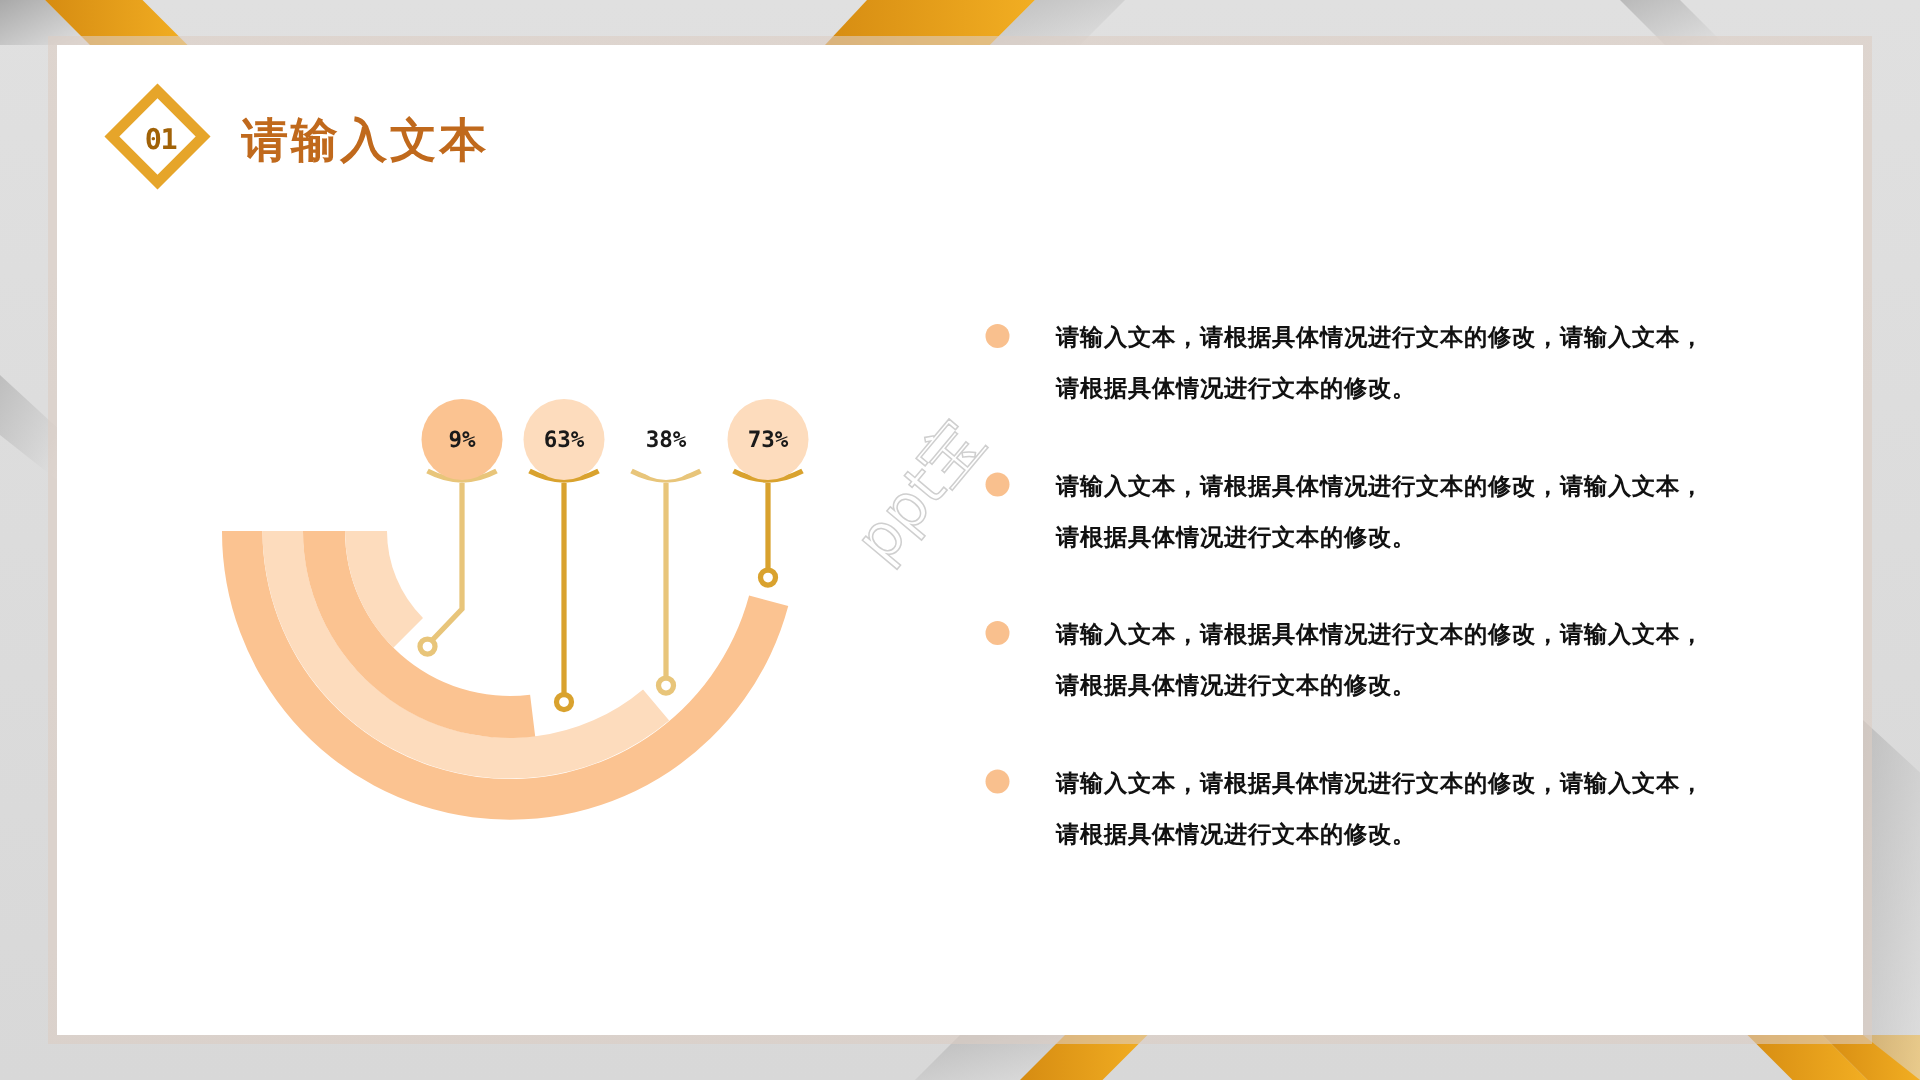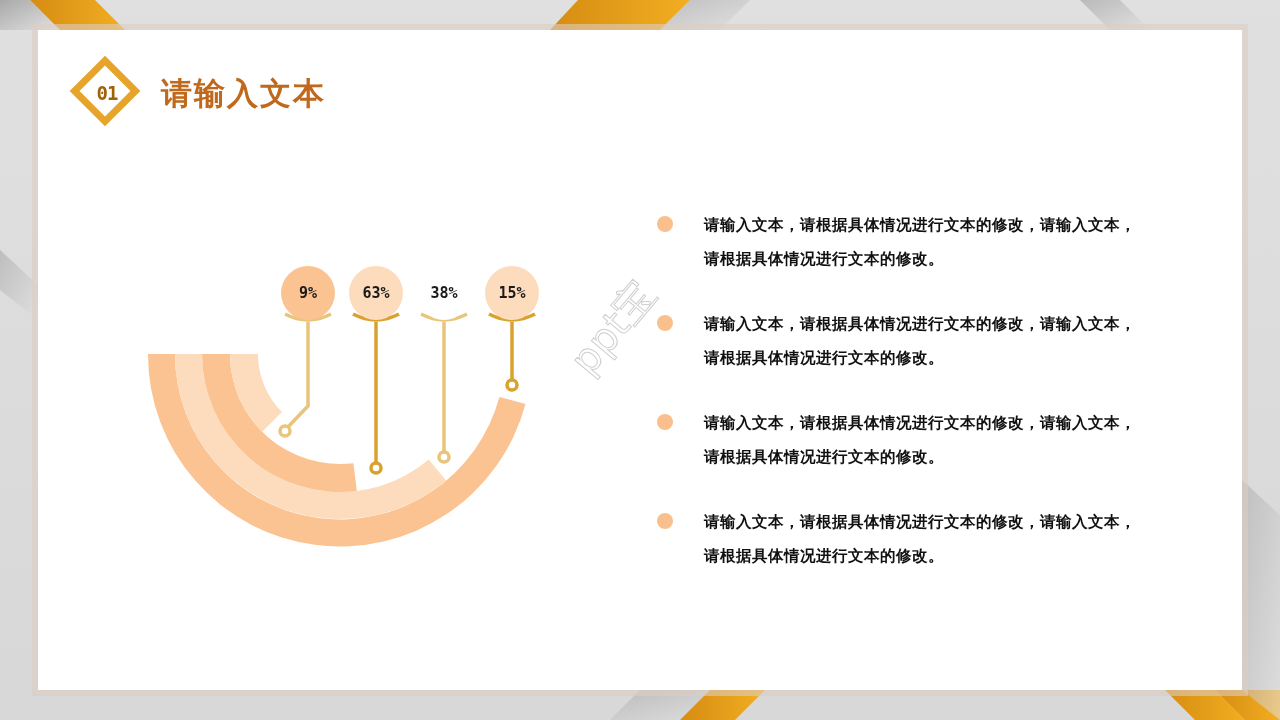--- a/index.html
+++ b/index.html
@@ -82,21 +82,21 @@
     <g stroke="#D9A22E" stroke-width="3.5" fill="none">
       <path d="M489,314 Q512,326 535,314"></path>
       <line x1="512" y1="322" x2="512" y2="380"></line>
       <circle cx="512" cy="385" r="5" fill="#fff"></circle>
     </g>
   </svg>
 
   <div class="pct" style="left:281px;top:266px;background:#FBC391;">9%</div>
   <div class="pct" style="left:349px;top:266px;background:#FDDCBD;">63%</div>
   <div class="pct" style="left:417px;top:266px;background:#ffffff;">38%</div>
-  <div class="pct" style="left:485px;top:266px;background:#FDDCBD;">15%</div>
+  <div class="pct" style="left:485px;top:266px;background:#FDDCBD;">73%</div>
 </div>
 
 <div class="wm">ppt宝</div>
 
 <div class="list">
   <div class="item" style="top:0px;">
     <span class="dot"></span>
     <div class="txt">请输入文本，请根据具体情况进行文本的修改，请输入文本，请根据具体情况进行文本的修改。</div>
   </div>
   <div class="item" style="top:99px;">

